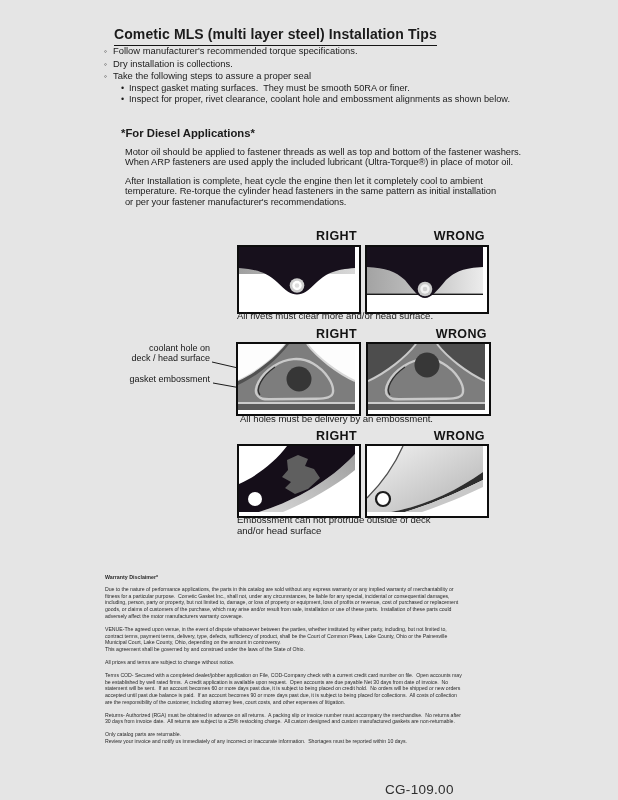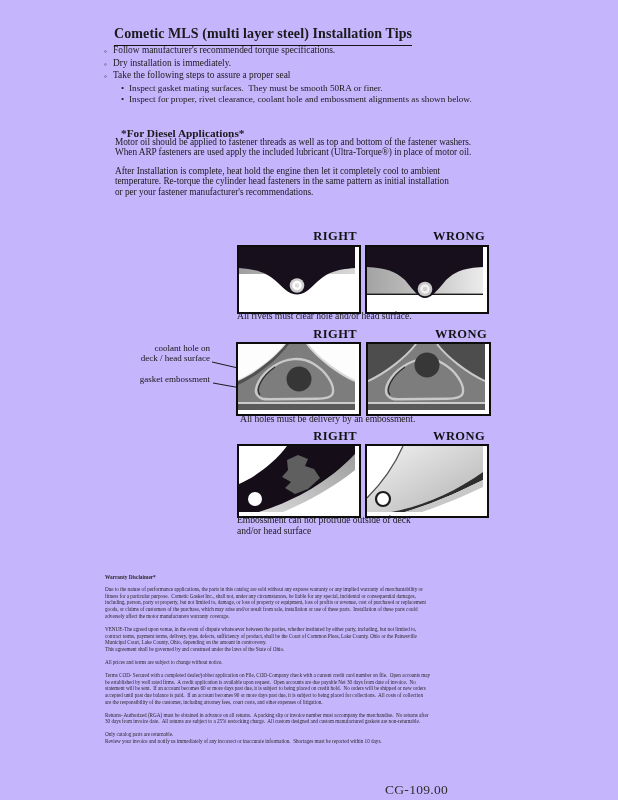--- a/index.html
+++ b/index.html
@@ -1,35 +1,35 @@
 <!DOCTYPE html>
 <html><head>
 <meta charset="utf-8">
 <style>
   html,body { margin:0; padding:0; background:#ffffff; }
   .page {
-    position:relative; width:618px; height:800px; background:#c4b5fd;
-    font-family:Liberation Serif, serif; color:#1b1b1b; overflow:hidden;
+    position:relative; width:618px; height:800px; background:#e5e5e5;
+    font-family:Liberation Sans, sans-serif; color:#1b1b1b; overflow:hidden;
   }
 
   .title {
     position:absolute; left:114px; top:26px; margin:0;
     font-size:14px; font-weight:700; letter-spacing:.1px;
     border-bottom:1.8px solid #151515; padding-bottom:2.5px;
     display:inline-block; white-space:pre;
   }
 
   .bullets { position:absolute; left:104px; top:45px; }
   .brow { display:flex; align-items:flex-start; height:12.6px; font-size:9.4px; white-space:pre; }
   .brow .bm { width:9px; font-size:8.5px; line-height:12px; }
   .brow.sub { margin-left:17px; height:11.4px; font-size:9.2px; }
   .brow.sub .bm { width:8px; font-size:9px; line-height:11px; }
 
   .diesel-h { position:absolute; left:113px; top:119px; margin:8px; font-size:11.3px; font-weight:700; white-space:pre; }
-  .para { position:absolute; left:113px; width:460px; margin:2px; font-size:9.3px; line-height:10.8px; letter-spacing:-.05px; white-space:pre-wrap; }
+  .para { position:absolute; left:113px; width:460px; margin:12px; font-size:9.3px; line-height:10.8px; letter-spacing:-.05px; white-space:pre-wrap; }
 
   .dlabel { position:absolute; width:120px; text-align:right; font-size:12.5px; font-weight:700; letter-spacing:.4px; color:#131313; white-space:pre; }
   .panel { position:absolute; border:2px solid #0d0d0d; background:#ffffff; }
   .panel svg { display:block; }
   .cap { position:absolute; margin:0; font-size:9.6px; letter-spacing:-.05px; line-height:10.5px; white-space:pre-wrap; }
 
   .side-label { position:absolute; text-align:right; font-size:9px; line-height:9.8px; white-space:pre-wrap; color:#161616; }
   .leaders { position:absolute; left:210px; top:355px; }
 
   .fineprint { position:absolute; left:105px; top:574px; width:462px; color:#2a2a2a; }
@@ -45,40 +45,40 @@
 
   <h1 class="title">Cometic MLS (multi layer steel) Installation Tips</h1>
 
   <div class="bullets">
     <div class="brow">
       <span class="bm">◦</span>
       <span>Follow manufacturer's recommended torque specifications.</span>
     </div>
     <div class="brow">
       <span class="bm">◦</span>
-      <span>Dry installation is immediately.</span>
+      <span>Dry installation is collections.</span>
     </div>
     <div class="brow">
       <span class="bm">◦</span>
       <span>Take the following steps to assure a proper seal</span>
     </div>
     <div class="brow sub">
       <span class="bm">•</span>
       <span>Inspect gasket mating surfaces.  They must be smooth 50RA or finer.</span>
     </div>
     <div class="brow sub">
       <span class="bm">•</span>
       <span>Inspect for proper, rivet clearance, coolant hole and embossment alignments as shown below.</span>
     </div>
   </div>
 
   <h2 class="diesel-h">*For Diesel Applications*</h2>
   <p class="para" style="top:134.5px">Motor oil should be applied to fastener threads as well as top and bottom of the fastener washers.
 When ARP fasteners are used apply the included lubricant (Ultra-Torque®) in place of motor oil.</p>
-  <p class="para" style="top:163.5px">After Installation is complete, heat hold the engine then let it completely cool to ambient
+  <p class="para" style="top:163.5px">After Installation is complete, heat cycle the engine then let it completely cool to ambient
 temperature. Re-torque the cylinder head fasteners in the same pattern as initial installation
 or per your fastener manufacturer's recommendations.</p>
 
   <div class="dlabel" style="left:237px;top:229px">RIGHT</div>
   <div class="dlabel" style="left:365px;top:229px">WRONG</div>
 
   <div class="panel" style="left:237px;top:245px;width:120px;height:65px">
     <svg width="116" height="61" viewBox="0 0 116 61">
       <defs>
         <linearGradient id="g1a" x1="0" y1="0" x2="1" y2="0">
@@ -105,21 +105,21 @@
       </defs>
       <rect x="0" y="20" width="116" height="28" fill="url(#g1b)"></rect>
       <rect x="0" y="46.6" width="116" height="1.4" fill="#1a1a1a"></rect>
       <path d="M0,0 H116 V20 C97,21 89,24 79,33 C70,44 64,51 58,51 C52,51 47,44 38,33 C28,24 19,21 0,20 Z" fill="#17101c"></path>
       <circle cx="58" cy="42" r="7.3" fill="#c9c9c9"></circle>
       <circle cx="58" cy="42" r="4.7" fill="#f2f2f2"></circle>
       <circle cx="58" cy="42" r="2.3" fill="#cfcfcf"></circle>
     </svg>
   </div>
 
-  <p class="cap" style="left:237px;top:311px">All rivets must clear hole and/or head surface.</p>
+  <p class="cap" style="left:237px;top:311px">All rivets must clear more and/or head surface.</p>
 
   <div class="dlabel" style="left:236px;top:327px;width:121px">RIGHT</div>
   <div class="dlabel" style="left:366px;top:327px;width:121px">WRONG</div>
 
   <div class="side-label" style="left:95px;top:344px;width:115px">coolant hole on
 deck / head surface</div>
   <div class="side-label" style="left:85px;top:375px;width:125px">gasket embossment</div>
   <svg class="leaders" width="92" height="42">
     <line x1="2" y1="7" x2="80" y2="25" stroke="#1a1a1a" stroke-width="1"></line>
     <line x1="3" y1="28" x2="53" y2="37" stroke="#1a1a1a" stroke-width="1"></line>

